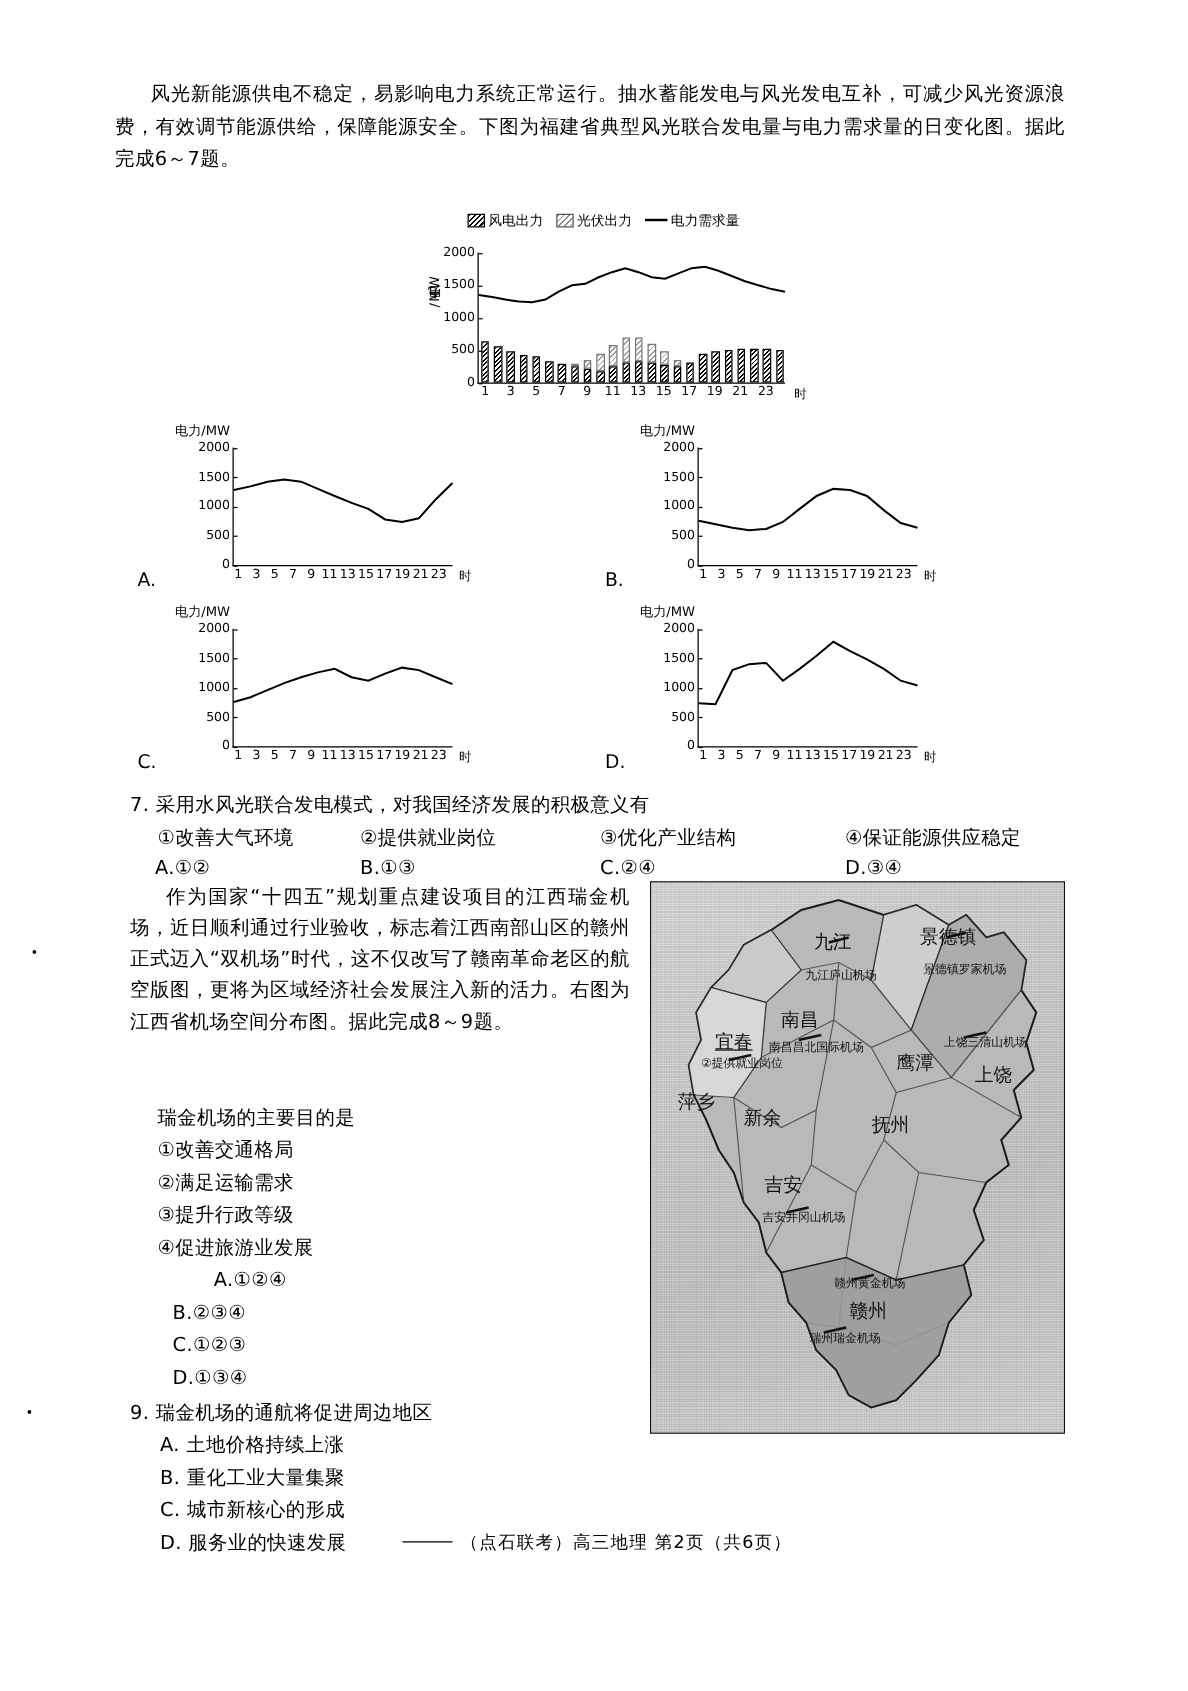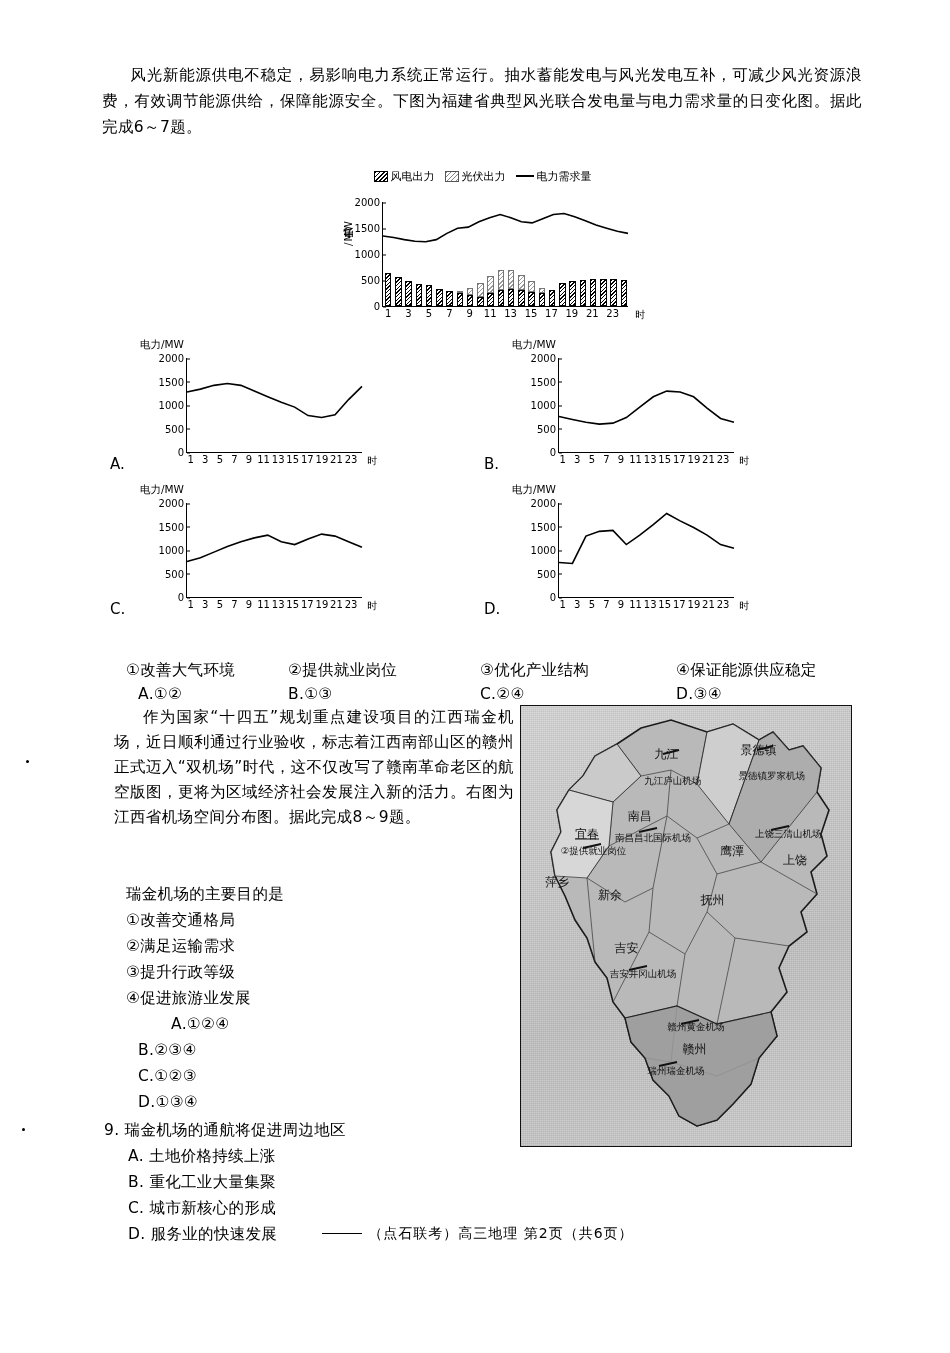--- a/index.html
+++ b/index.html
@@ -11,21 +11,20 @@
     position:relative;
     overflow:hidden;
   }
   .page { position:absolute; inset:0; }
 
   
   .intro {
     position:absolute; left:92px; top:62px; width:760px;
     font-size:15.5px; line-height:26px; text-align:justify;
     letter-spacing:0.4px;
-    margin-left:10px;
   }
   .intro .ind { display:inline-block; width:28px; }
 
   
   .chart-main {
     position:absolute; left:330px; top:168px; width:305px; height:140px;
   }
   .legend-row {
     display:flex; align-items:center; gap:10px;
     font-size:11px; justify-content:center; height:16px;
@@ -81,21 +80,21 @@
     position:absolute; inset:0;
     background:
       repeating-linear-gradient(0deg, rgba(0,0,0,0.05) 0 1px, rgba(255,255,255,0.04) 1px 2px),
       repeating-linear-gradient(90deg, rgba(0,0,0,0.04) 0 1px, rgba(255,255,255,0.03) 1px 2px),
       linear-gradient(160deg,#d8d8d8,#c4c4c4 60%,#d0d0d0);
   }
   .maplabel {
     position:absolute; font-size:9.5px; color:#111; white-space:nowrap;
     transform:translate(-50%,-50%);
   }
-  .maplabel.city { font-size:12px; }
+  .maplabel.city { font-size:15px; }
 
   
   .footer {
     position:absolute; left:0; right:0; top:1225px; text-align:center;
     font-size:14px; letter-spacing:1px;
   }
   .footer .rule { display:inline-block; width:40px; border-top:1px solid #000; vertical-align:4px; margin:0 6px; }
 
   .dot-left { position:absolute; left:22px; top:1128px; width:3px; height:3px; background:#000; border-radius:50%; }
   .dot-left2 { position:absolute; left:26px; top:760px; width:3px; height:3px; background:#000; border-radius:50%; }
@@ -290,25 +289,26 @@
         <div class="xtick" style="left: 60.4167%;">15</div>
         <div class="xtick" style="left: 68.75%;">17</div>
         <div class="xtick" style="left: 77.0833%;">19</div>
         <div class="xtick" style="left: 85.4167%;">21</div>
         <div class="xtick" style="left: 93.75%;">23</div>
         <div class="xtick" style="left: 103%; transform: none;">时</div>
       </div>
   </div>
   <div class="opt-letter" style="left:484px; top:600px;">D.</div>
 
+  <div class="q" style="left:104px; top:632px; width:780px;">7. 采用水风光联合发电模式，对我国经济发展的积极意义有</div>
   <div class="q" style="left:126px; top:658px;">①改善大气环境</div>
   <div class="q" style="left:288px; top:658px;">②提供就业岗位</div>
   <div class="q" style="left:480px; top:658px;">③优化产业结构</div>
   <div class="q" style="left:676px; top:658px;">④保证能源供应稳定</div>
-  <div class="q" style="left:138px; top:682px;">A.①②</div>
+  <div class="q" style="left:124px; top:682px;">A.①②</div>
   <div class="q" style="left:288px; top:682px;">B.①③</div>
   <div class="q" style="left:480px; top:682px;">C.②④</div>
   <div class="q" style="left:676px; top:682px;">D.③④</div>
 
   <div class="intro" style="left:104px; top:705px; width:400px; line-height:25px;"><span class="ind"></span><span>作为国家“十四五”规划重点建设项目的江西瑞金机场，近日顺利通过行业验收，标志着江西南部山区的赣州正式迈入“双机场”时代，这不仅改写了赣南革命老区的航空版图，更将为区域经济社会发展注入新的活力。右图为江西省机场空间分布图。据此完成8～9题。</span></div>
 
   <div class="q" style="left:126px; top:882px; width:400px;">瑞金机场的主要目的是</div>
   <div class="q" style="left:126px; top:908px;">①改善交通格局</div>
   <div class="q" style="left:126px; top:934px;">②满足运输需求</div>
   <div class="q" style="left:126px; top:960px;">③提升行政等级</div>

